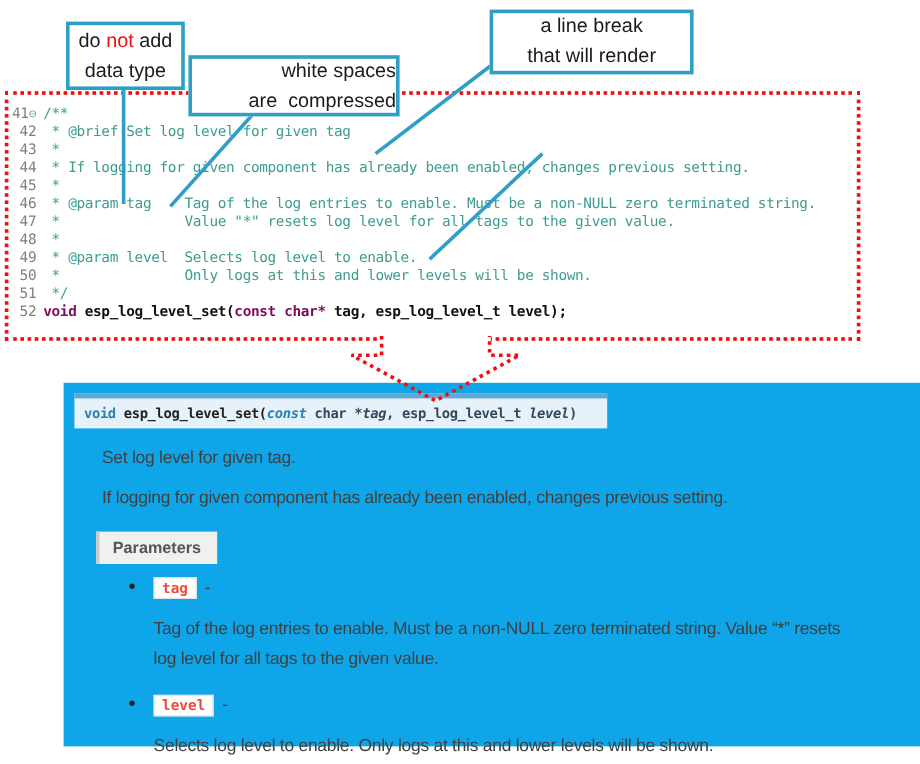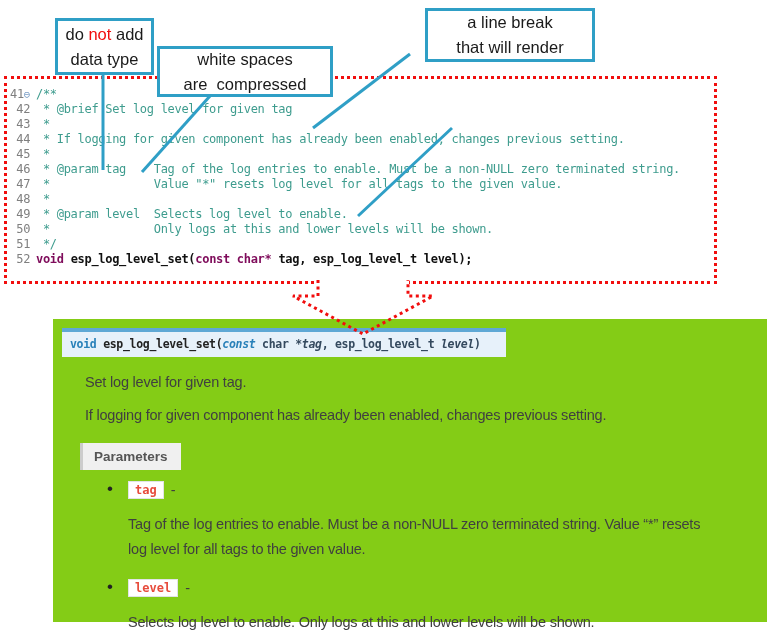--- a/index.html
+++ b/index.html
@@ -28,21 +28,21 @@
   #code-lines{position:absolute;left:36px;top:0;color:#3e9c8e;}
   #code-lines .code-line{height:15px;white-space:pre;min-width:4px;}
   #code-lines .kw{color:#7f0c5b;font-weight:bold;}
   #code-lines .fn{color:#111111;font-weight:bold;}
 
   
   #overlay{position:absolute;left:0;top:0;z-index:40;pointer-events:none;}
 
   
   #doc-panel{position:absolute;left:53px;top:319px;width:714px;height:303px;
-             background:#84cc16;z-index:5;color:#404040;}
+             background:#0ea5e9;z-index:5;color:#404040;}
   #sig-bar{position:absolute;left:9px;top:9px;width:444px;height:29px;
            background:#e7f1fa;border-top:4px solid #5fa8d5;box-sizing:border-box;}
   #signature{position:absolute;left:8px;top:5px;white-space:nowrap;
              font-family:"DejaVu Sans Mono","Liberation Mono",monospace;
              font-size:11.5px;letter-spacing:-0.3px;color:#34495e;}
   .sg-kw{color:#2980b9;font-weight:600;}
   .sg-kwi{color:#2980b9;font-style:italic;font-weight:600;}
   .sg-fn{color:#222222;font-weight:bold;}
   .sg-type{color:#34495e;font-weight:bold;}
   .sg-param{color:#34495e;font-style:italic;font-weight:600;}
@@ -137,22 +137,22 @@
     <line x1="103" y1="75" x2="103" y2="170" stroke="#2f9fc6" stroke-width="3"></line>
     <line x1="210" y1="96" x2="142" y2="172" stroke="#2f9fc6" stroke-width="3"></line>
     <line x1="410" y1="54" x2="313" y2="128" stroke="#2f9fc6" stroke-width="3"></line>
     <line x1="452" y1="128" x2="358" y2="216" stroke="#2f9fc6" stroke-width="3"></line>
   </svg>
 
   <div class="callout" style="left:55px;top:18px;width:93px;height:51px;">
       <div class="callout-line"><span>do </span><span class="red">not</span><span> add</span></div>
       <div class="callout-line"><span>data type</span></div>
     </div>
-  <div class="callout" style="left:157px;top:46px;width:170px;height:45px;">
+  <div class="callout" style="left:157px;top:46px;width:170px;height:45px;align-items:flex-end;">
       <div class="callout-line"><span>white spaces</span></div>
       <div class="callout-line"><span>are  compressed</span></div>
     </div>
-  <div class="callout" style="left:425px;top:8px;width:164px;height:48px;">
+  <div class="callout" style="left:408px;top:8px;width:164px;height:48px;">
       <div class="callout-line"><span>a line break</span></div>
       <div class="callout-line"><span>that will render</span></div>
     </div>
 
 </div>
 
 </body></html>

